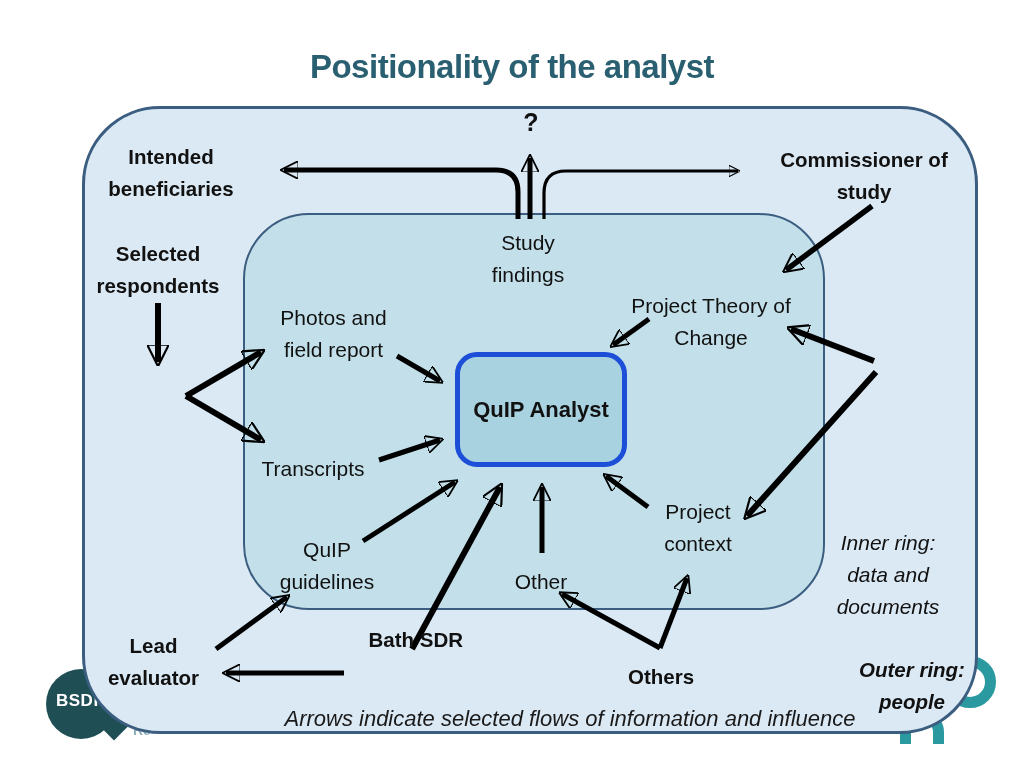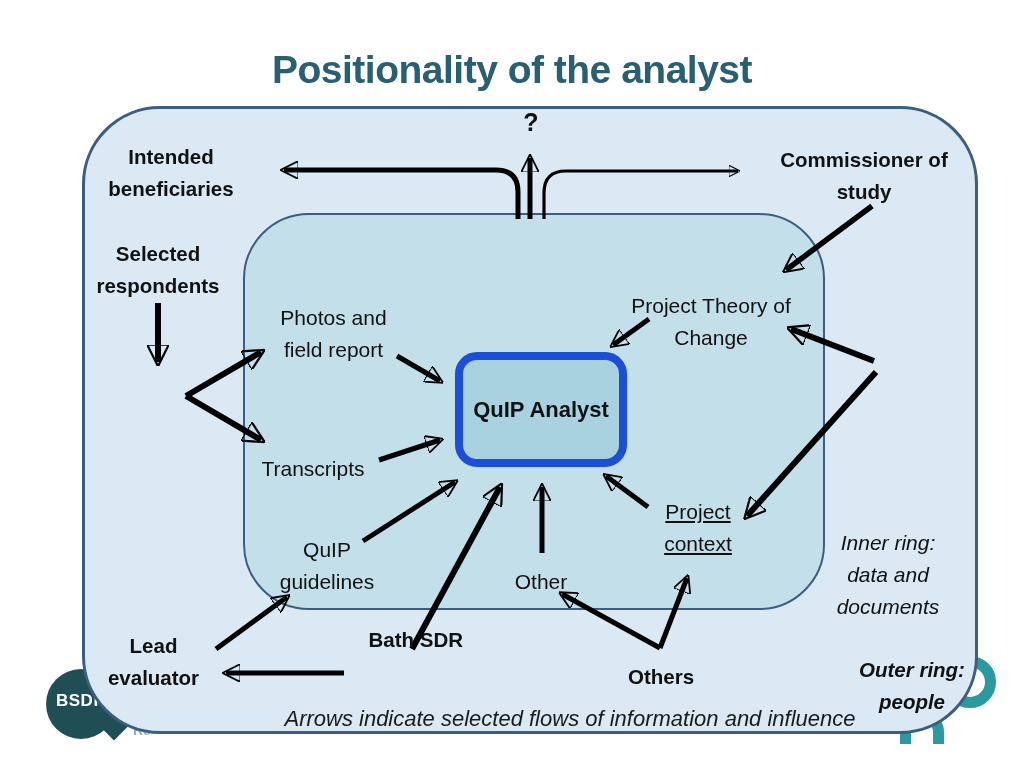--- a/index.html
+++ b/index.html
@@ -1,27 +1,27 @@
 <!DOCTYPE html>
 <html><head>
 <meta charset="utf-8">
 <style>
   html,body{margin:0;padding:0;background:#ffffff;}
   .page{position:relative;width:1024px;height:768px;overflow:hidden;background:#ffffff;
         font-family:"Liberation Sans",sans-serif;color:#111;}
   .title{position:absolute;left:0;top:48px;width:1024px;text-align:center;
-         font-size:39px;font-weight:bold;letter-spacing:-0.5px;color:#295f70;z-index:8;}
+         font-size:33px;font-weight:bold;letter-spacing:-0.5px;color:#295f70;z-index:8;}
   .outer-ring{position:absolute;left:82px;top:106px;width:896px;height:628px;
               background:#dbe9f4;border:3px solid #3b5d80;border-radius:78px;z-index:2;box-sizing:border-box;}
   .inner-ring{position:absolute;left:243px;top:213px;width:582px;height:397px;
               background:#c3e0ea;border:2.5px solid #3b5d80;border-radius:66px;z-index:3;box-sizing:border-box;}
   .arrows{position:absolute;left:0;top:0;z-index:4;}
   .arrows path{stroke:#000;fill:none;stroke-linejoin:round;}
   .quip-box{position:absolute;left:455px;top:352px;width:172px;height:115px;
-            background:#a8d2e0;border:8px solid #1d4ed8;border-radius:22px;z-index:5;
+            background:#a8d2e0;border:5px solid #1d4ed8;border-radius:22px;z-index:5;
             display:flex;align-items:center;justify-content:center;box-sizing:border-box;}
   .quip-box span{font-size:22px;font-weight:bold;}
   .lbl{position:absolute;text-align:center;font-size:21px;line-height:32px;z-index:6;}
   .b{font-weight:bold;font-size:20.5px;}
   .i{font-style:italic;margin-top:12px;}
   .nw{white-space:nowrap;}
   .qmark{position:absolute;left:519px;top:108px;width:24px;text-align:center;
          font-size:25px;font-weight:bold;z-index:6;}
   .caption{position:absolute;left:112px;top:706px;width:916px;text-align:center;
            font-style:italic;font-size:22px;z-index:8;color:#1a1a1a;}
@@ -93,25 +93,26 @@
 
   <div class="qmark">?</div>
 
   <div class="lbl b" style="left:101px;top:141px;width:140px;">Intended beneficiaries</div>
   <div class="lbl b" style="left:83px;top:238px;width:150px;">Selected respondents</div>
   <div class="lbl b" style="left:778px;top:144px;width:172px;">Commissioner of study</div>
   <div class="lbl b" style="left:96px;top:630px;width:115px;">Lead evaluator</div>
   <div class="lbl b nw" style="left:343px;top:624px;width:120px;text-align:right;">Bath SDR</div>
   <div class="lbl b" style="left:611px;top:661px;width:100px;">Others</div>
 
+  <div class="lbl" style="left:478px;top:227px;width:100px;">Study findings</div>
   <div class="lbl" style="left:266px;top:302px;width:135px;">Photos and field report</div>
   <div class="lbl" style="left:627px;top:290px;width:168px;">Project Theory of Change</div>
   <div class="lbl nw" style="left:248px;top:453px;width:130px;">Transcripts</div>
   <div class="lbl" style="left:267px;top:534px;width:120px;">QuIP guidelines</div>
   <div class="lbl" style="left:491px;top:558px;width:100px;margin-top:8px;">Other</div>
-  <div class="lbl" style="left:645px;top:496px;width:106px;text-decoration:underline;">Project context</div>
+  <div class="lbl" style="left:645px;top:496px;width:106px;">Project context</div>
 
   <div class="lbl i" style="left:827px;top:515px;width:122px;">Inner ring: data and documents</div>
   <div class="lbl b i" style="left:853px;top:642px;width:118px;">Outer ring: people</div>
 
   <div class="caption">Arrows indicate selected flows of information and influence</div>
 
 </div>
 
 </body></html>

